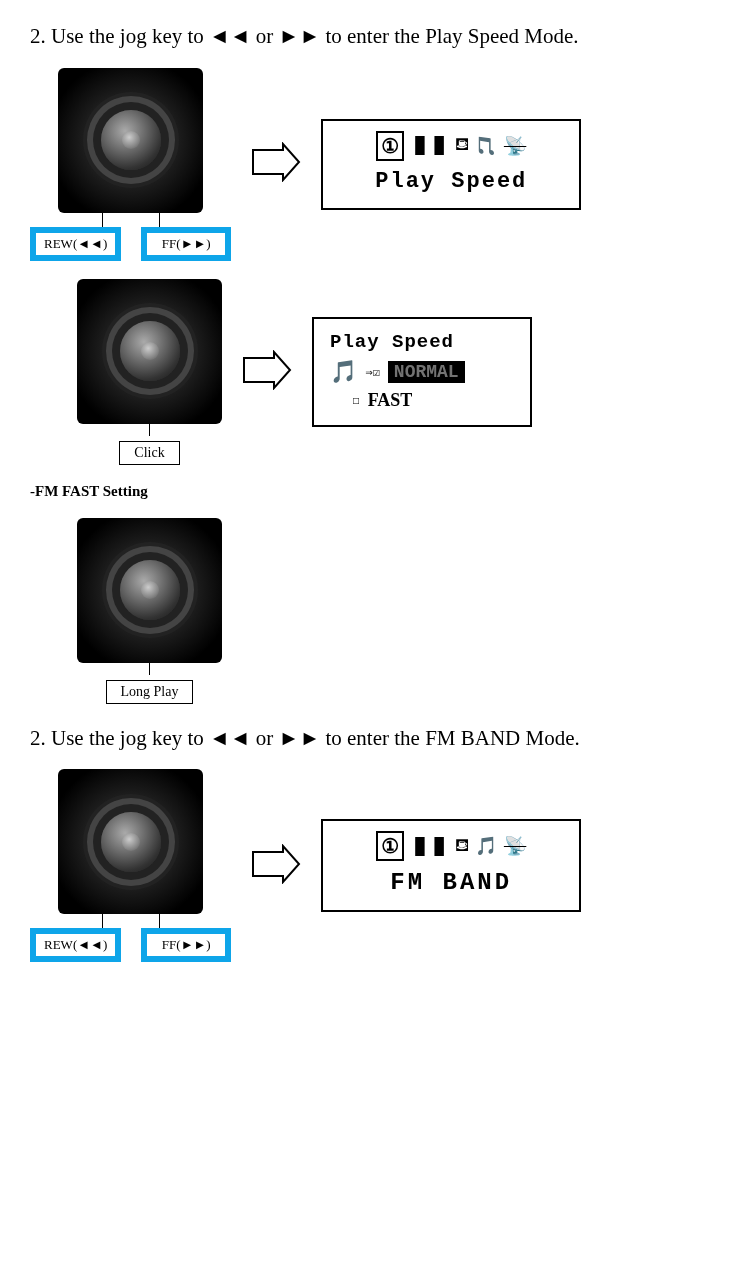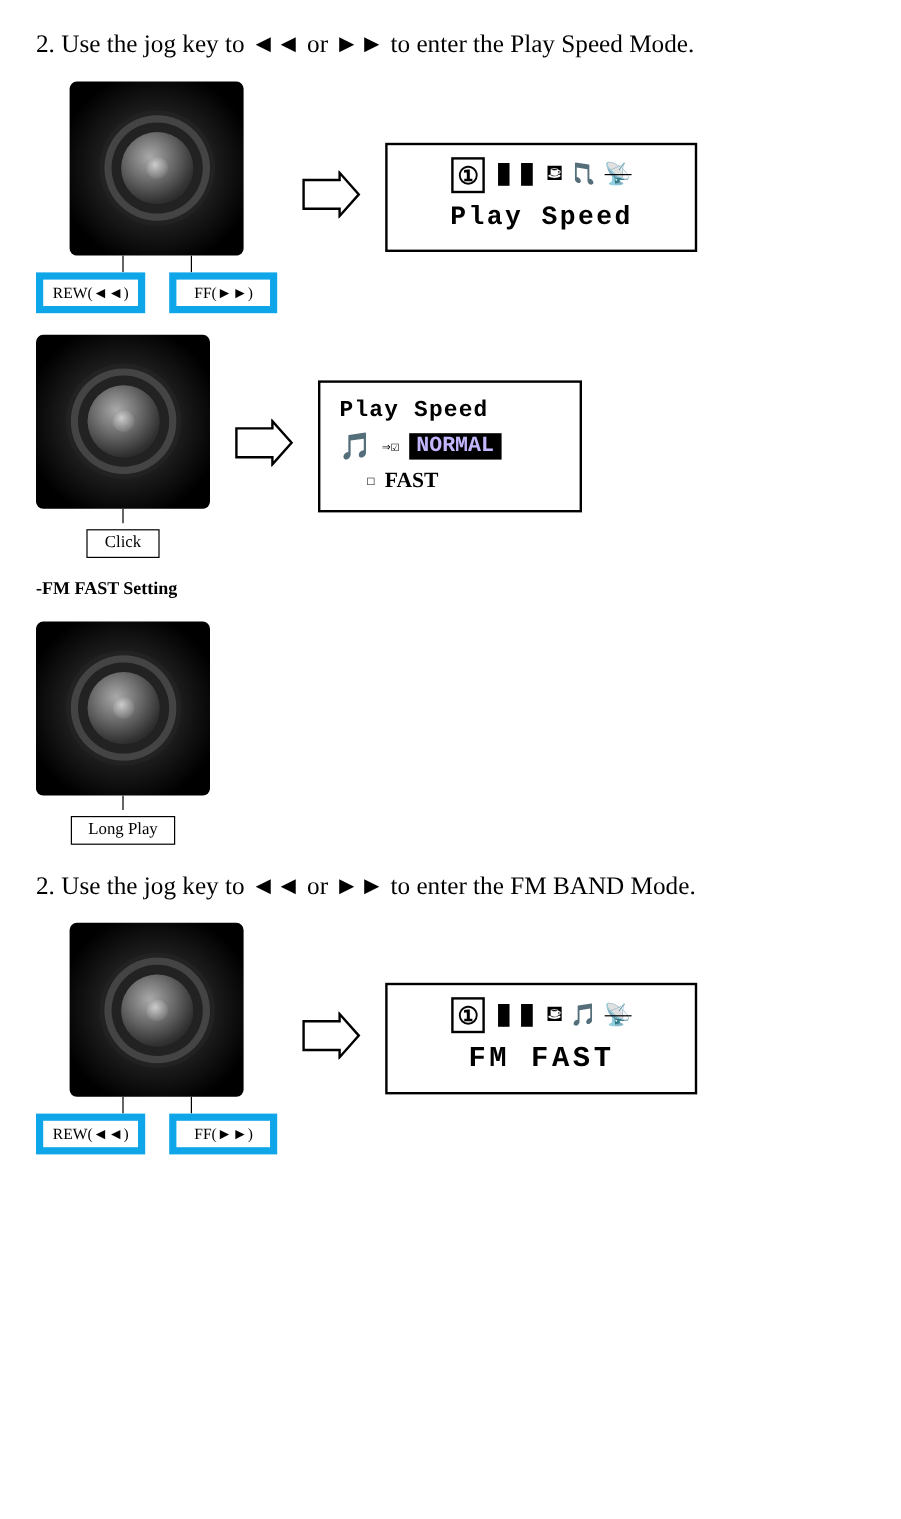--- a/index.html
+++ b/index.html
@@ -125,21 +125,21 @@
       display: flex;
       align-items: center;
       gap: 8px;
       font-family: 'Courier New', Courier, monospace;
       font-size: 18px;
       margin-top: 4px;
     }
 
     .normal-highlight {
       background: #000;
-      color: #c4b5fd;
+      color: #737373;
       padding: 1px 6px;
       font-weight: bold;
     }
 
     .fast-label {
       font-weight: bold;
       font-family: Liberation Serif, serif;
     }
 
     .btn-label {
@@ -156,20 +156,21 @@
       display: flex;
       align-items: center;
       margin-bottom: 4px;
     }
 
     .device-wrapper {
       display: inline-flex;
       flex-direction: column;
       align-items: center;
       vertical-align: top;
+      margin-left: 47px;
     }
 
     .click-label {
       border: 1px solid #000;
       padding: 3px 14px;
       font-size: 14px;
       background: #fff;
       font-family: 'Times New Roman', Times, serif;
       margin-top: 5px;
       display: inline-block;
@@ -345,16 +346,16 @@
     </div>
 
     <div class="display-box play-speed-1 fm-band-display">
       <div class="display-icons-row">
         <span style="font-size:20px; border:2px solid #000; padding:1px 3px; font-weight:bold; font-family:monospace;">①</span>
         <span style="font-size:16px; font-family:monospace;">▐▌▐▌</span>
         <span style="font-size:18px;">⛾</span>
         <span style="font-size:18px;">🎵</span>
         <span style="font-size:18px; text-decoration:line-through;">📡</span>
       </div>
-      <div class="fm-title">FM FAST</div>
+      <div class="fm-title">FM BAND</div>
     </div>
   </div>
 </div>
 
 </body></html>

